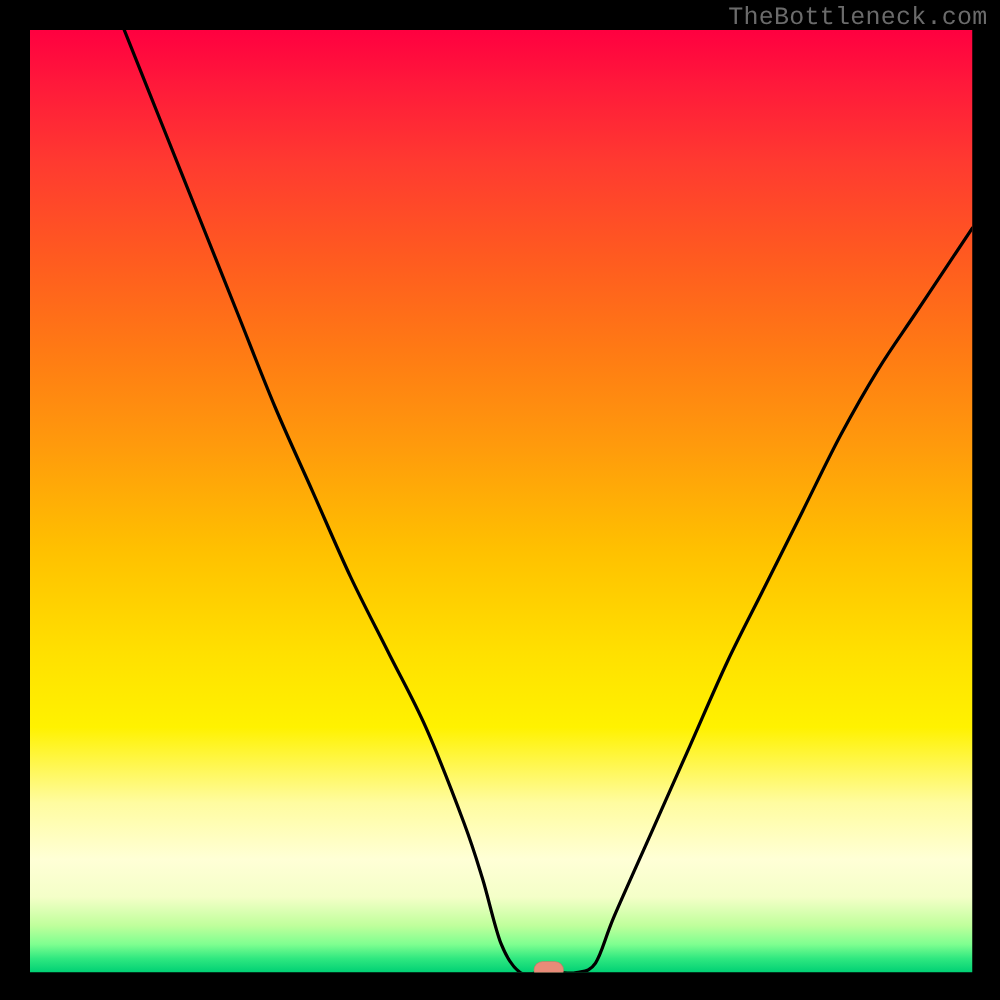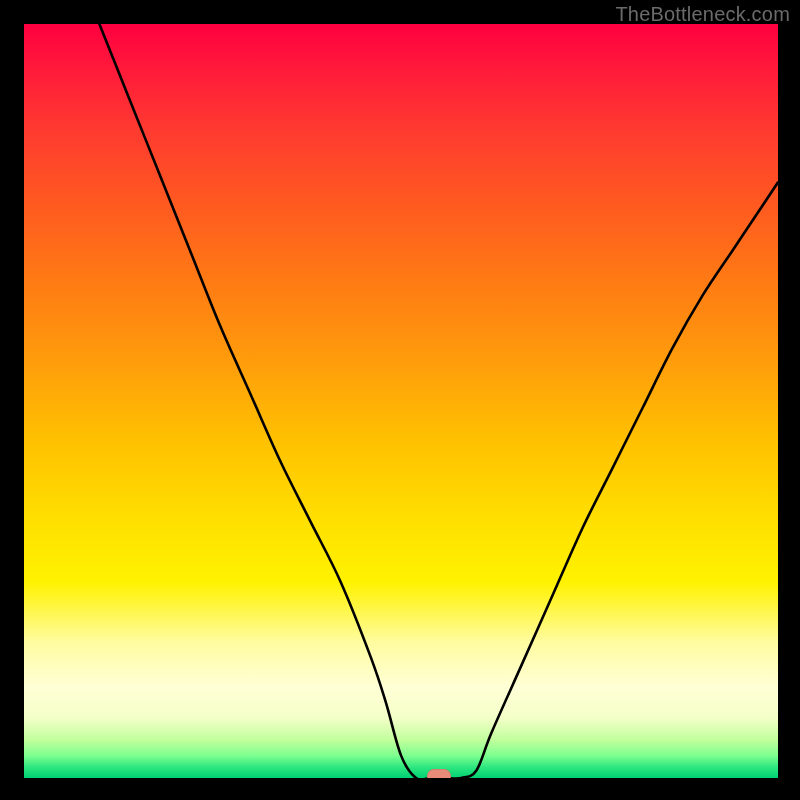--- a/index.html
+++ b/index.html
@@ -45,21 +45,21 @@
       #7fff90 97%,
       #30e880 98.5%,
       #00d074 100%
     );
   }
   .watermark {
     position: absolute;
     top: 3px;
     right: 10px;
     color: #6b6b6b;
-    font-family: Liberation Sans, sans-serif;
+    font-family: Liberation Mono, monospace;
     font-size: 20px;
     letter-spacing: 0.2px;
     user-select: none;
   }
   .marker {
     position: absolute;
     border-radius: 9px;
     box-shadow: 0 0 0 0.5px rgba(0,0,0,0.15) inset;
   }
   svg.curve {

